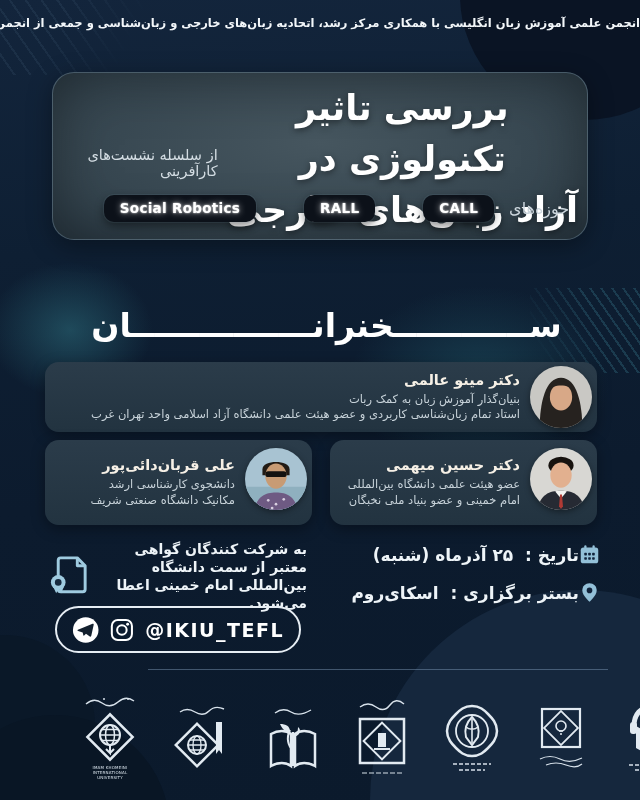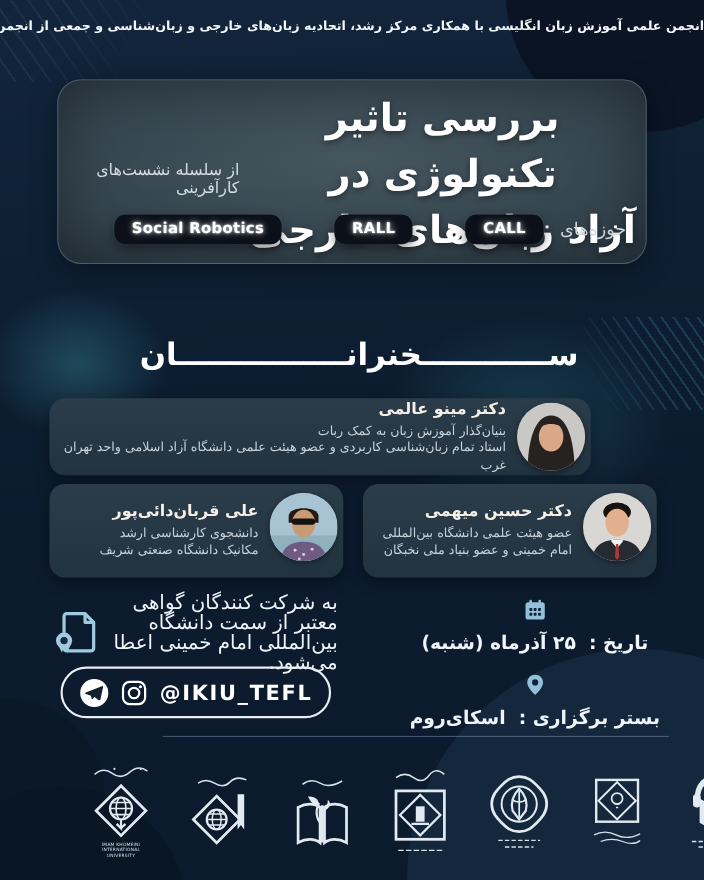--- a/index.html
+++ b/index.html
@@ -50,49 +50,49 @@
   .pill{
     background:#0c1119; border-radius:10px; padding:5px 16px 6px;
     font-size:13.5px; font-weight:bold; color:#ffffff; letter-spacing:.3px; direction:ltr;
     text-shadow:0 0 7px rgba(255,255,255,.75), 0 0 2px rgba(255,255,255,.9);
     box-shadow:0 0 0 1px rgba(160,200,230,.08), 0 4px 10px rgba(0,0,0,.45);
     margin-left:33px;
   }
   
   .speakers-header{
     position:absolute; top:306px; left:13px; right:0; text-align:center; direction:rtl;
-    font-size:28px; font-weight:bold; color:#ffffff; white-space:nowrap;
+    font-size:33px; font-weight:bold; color:#ffffff; white-space:nowrap;
   }
   .card{
     position:absolute; border-radius:14px; direction:rtl;
     background:linear-gradient(180deg,#2b3c4a 0%, #223340 100%);
     box-shadow:0 4px 14px rgba(0,0,0,.35);
     display:flex; align-items:center;
   }
-  .card-1{ left:45px; top:362px; width:492px; height:70px; }
+  .card-1{ left:45px; top:362px; width:552px; height:70px; }
   .card-2{ left:330px; top:440px; width:267px; height:85px; }
   .card-3{ left:45px;  top:440px; width:267px; height:85px; }
   .avatar{ flex:0 0 auto; border-radius:50%; overflow:hidden; margin-right:5px;
     box-shadow:0 2px 6px rgba(0,0,0,.4); }
   .card-1 .avatar{ width:62px; height:62px; }
   .card-2 .avatar, .card-3 .avatar{ width:62px; height:62px; align-self:flex-start; margin-top:8px; }
   .card-text{ flex:1 1 auto; padding:0 10px 0 12px; text-align:right; }
   .spk-name{ font-size:14.5px; font-weight:bold; color:#f6f0e6; margin-bottom:4px; }
   .spk-line{ font-size:11.5px; line-height:15.5px; color:#c7d2d9; }
   
   .details{ position:absolute; right:40px; top:544px; direction:rtl; }
-  .detail-row{ display:flex; align-items:center; gap:10px; margin-bottom:17px;flex-direction:column; }
+  .detail-row{ display:flex; align-items:center; gap:0; margin-bottom:17px; }
   .detail-icon{ width:21px; height:21px; flex:0 0 auto; }
   .detail-text{ font-size:17px; font-weight:bold; color:#eef4f8; }
   .detail-text .lbl{ margin-left:6px; }
   
   .cert{ position:absolute; left:45px; top:540px; width:262px; direction:rtl;
     display:flex; align-items:center; gap:8px; }
   .cert-icon{ width:47px; height:47px; flex:0 0 auto; }
-  .cert-text{ font-size:18px; font-weight:normal; line-height:18px; color:#eef4f8; text-align:right; }
+  .cert-text{ font-size:14px; font-weight:bold; line-height:18px; color:#eef4f8; text-align:right; }
   
   .social{
     position:absolute; left:55px; top:606px; width:246px; height:47px;
     border:2px solid #e6edf3; border-radius:26px;
     display:flex; align-items:center; padding:0 15px; gap:11px; cursor:pointer;
   }
   .social-handle{ font-size:19px; font-weight:bold; letter-spacing:1.5px; color:#ffffff; direction:ltr; }
   
   .divider{ position:absolute; left:148px; top:669px; width:460px; height:1px;
     background:rgba(130,160,190,.45); }

